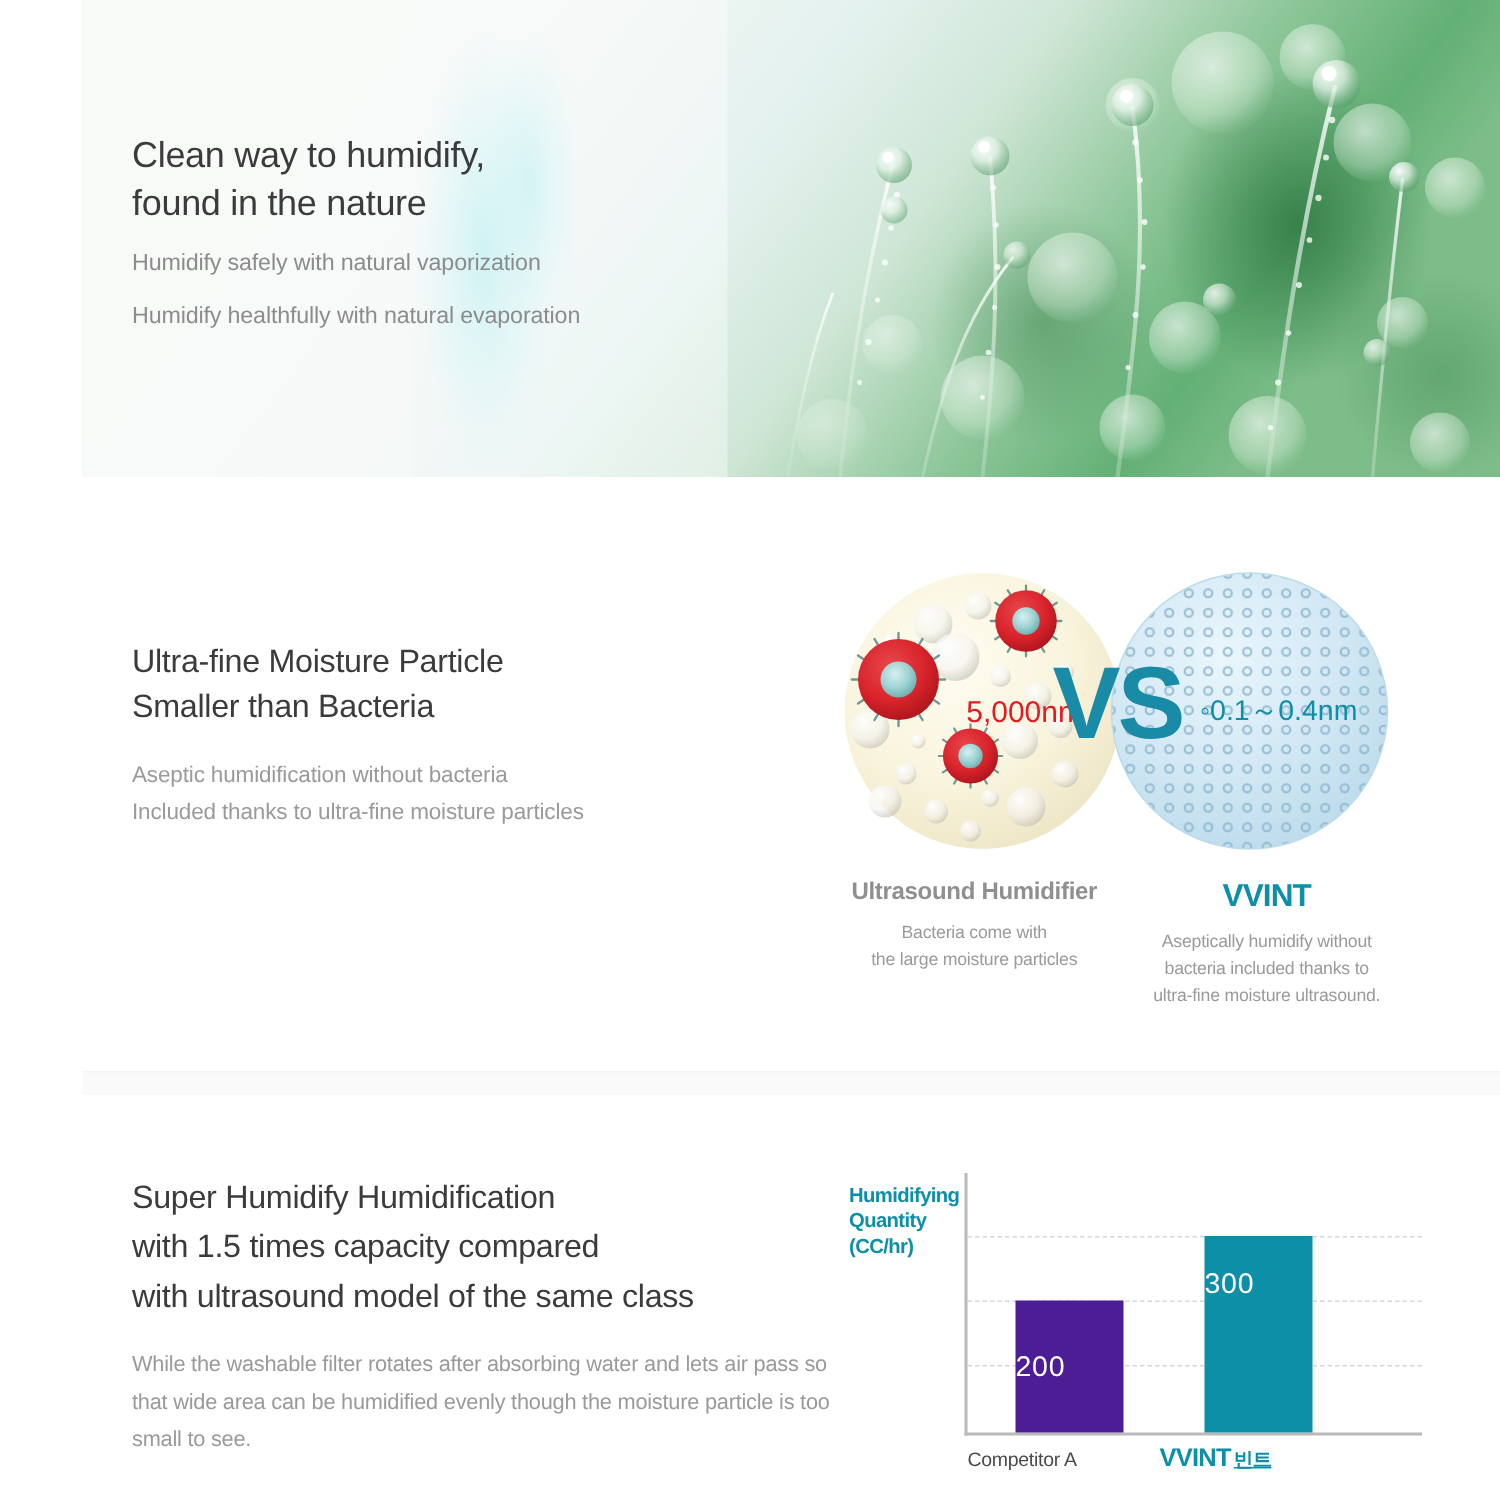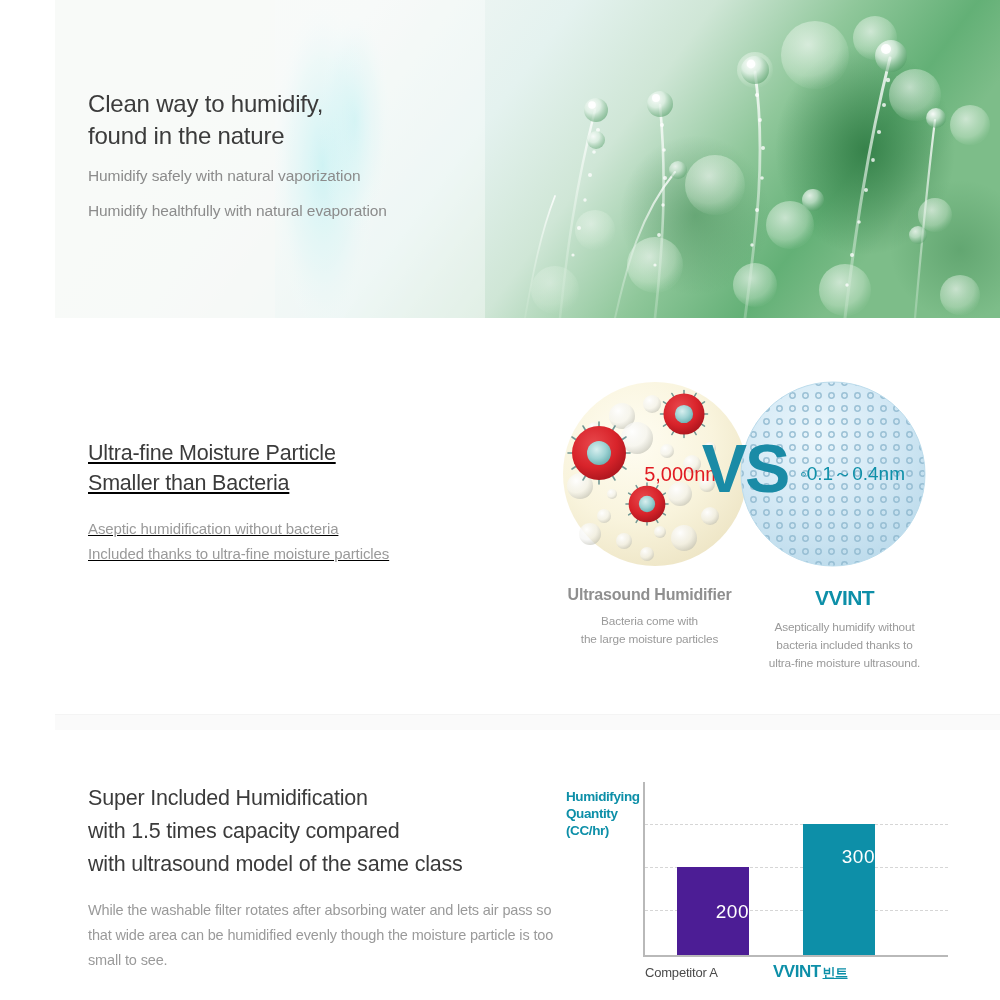--- a/index.html
+++ b/index.html
@@ -68,22 +68,21 @@
     position: absolute;
     left: 0;
     top: 318px;
     width: 1000px;
     height: 400px;
   }
 
   .sec2-text {
     position: absolute;
     left: 88px;
-    top: 120px;
-    text-decoration: underline;
+    top: 108px;
   }
 
   .sec-title {
     font-size: 21.5px;
     line-height: 30px;
     color: #3b3b3b;
     font-weight: 400;
     letter-spacing: -0.2px;
     white-space: nowrap;
   }
@@ -215,21 +214,21 @@
     position: absolute;
     left: 0;
     width: 100%;
     height: 0;
     border-top: 1px dashed #d6d6d6;
   }
 
   .bar {
     position: absolute;
     bottom: 0;
-    text-align: right;
+    text-align: left;
     color: #ffffff;
     font-size: 19px;
     font-weight: 400;
     letter-spacing: 0.5px;
   }
 
   .bar span { position: absolute; left: 0; width: 100%; }
 
   .bar-a { left: 32px; width: 72px; background: #4c1d95; }
   .bar-a span { top: 34px; }
@@ -555,21 +554,21 @@
         <div class="cap-line">ultra-fine moisture ultrasound.</div>
       </div>
     </div>
   </div>
 
   <div class="divider"></div>
 
   <div class="sec3">
 
     <div class="sec3-text">
-      <div class="sec3-title">Super Included Humidification</div>
+      <div class="sec3-title">Super Humidify Humidification</div>
       <div class="sec3-title">with 1.5 times capacity compared</div>
       <div class="sec3-title">with ultrasound model of the same class</div>
       <div class="sec3-body">While the washable filter rotates after absorbing water and lets air pass so that wide area can be humidified evenly though the moisture particle is too small to see.</div>
     </div>
 
     <div class="chart-wrap">
 
       <div class="axis-label">
         <div>Humidifying</div>
         <div>Quantity</div>

